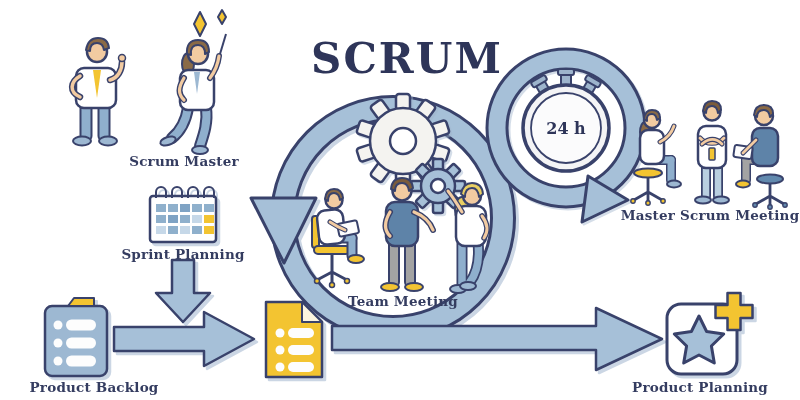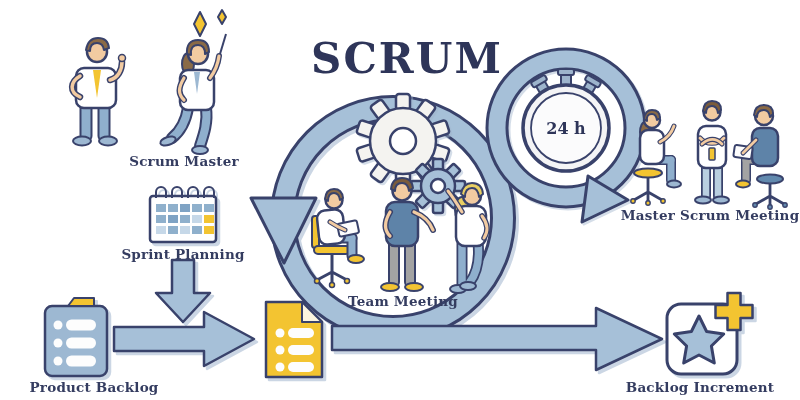--- a/index.html
+++ b/index.html
@@ -297,15 +297,15 @@
   </g>
 </svg>
 
 <div class="title" style="left:407px;top:34px;">SCRUM</div>
 <div class="watch-text" style="left:566px;top:128px;">24 h</div>
 <div class="lbl" style="left:184px;top:153px;text-align:center;">Scrum Master</div>
 <div class="lbl" style="left:183px;top:246px;">Sprint Planning</div>
 <div class="lbl" style="left:78px;top:379px;margin-left:16px;">Product Backlog</div>
 <div class="lbl" style="left:403px;top:293px;">Team Meeting</div>
 <div class="lbl" style="left:710px;top:207px;">Master Scrum Meeting</div>
-<div class="lbl" style="left:700px;top:379px;">Backlog Increment</div>
+<div class="lbl" style="left:700px;top:379px;">Product Planning</div>
 
 </div>
 
 </body></html>

